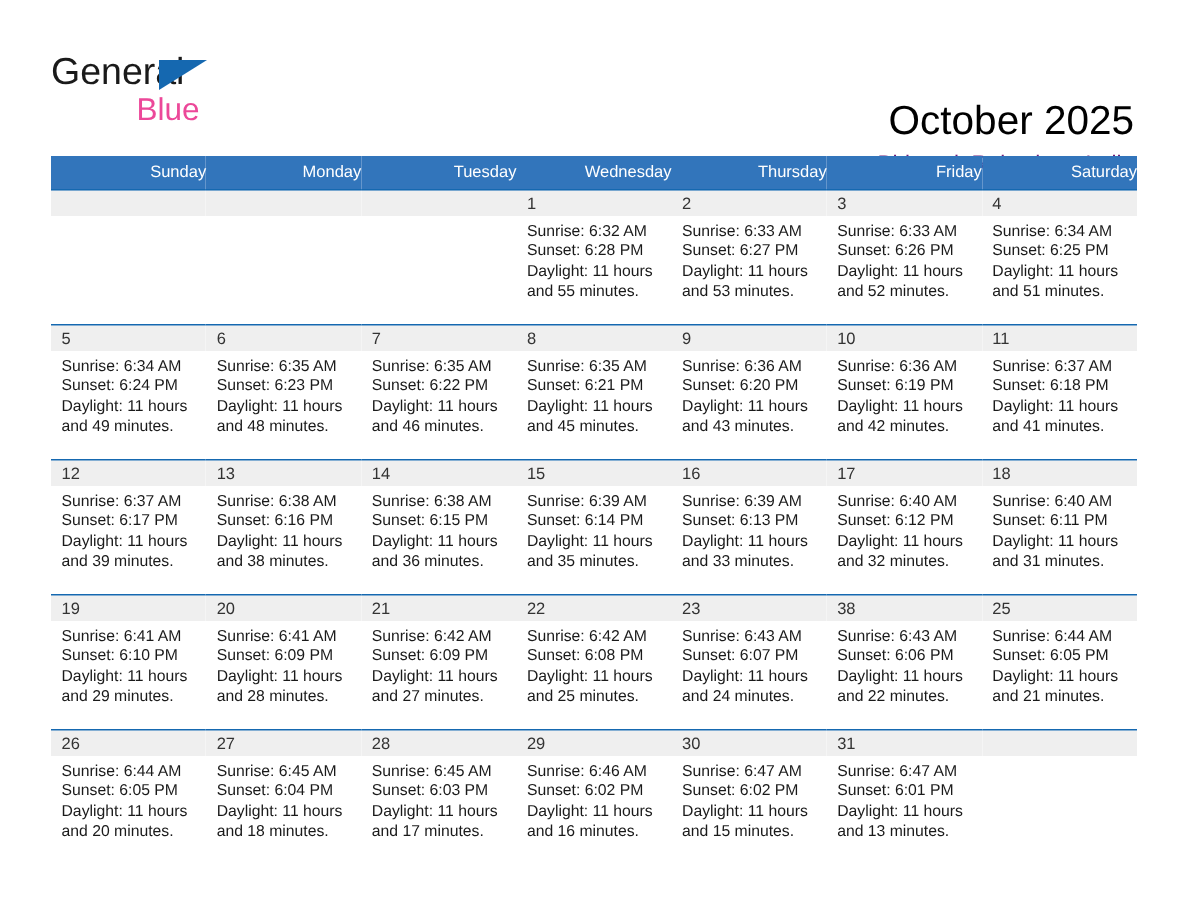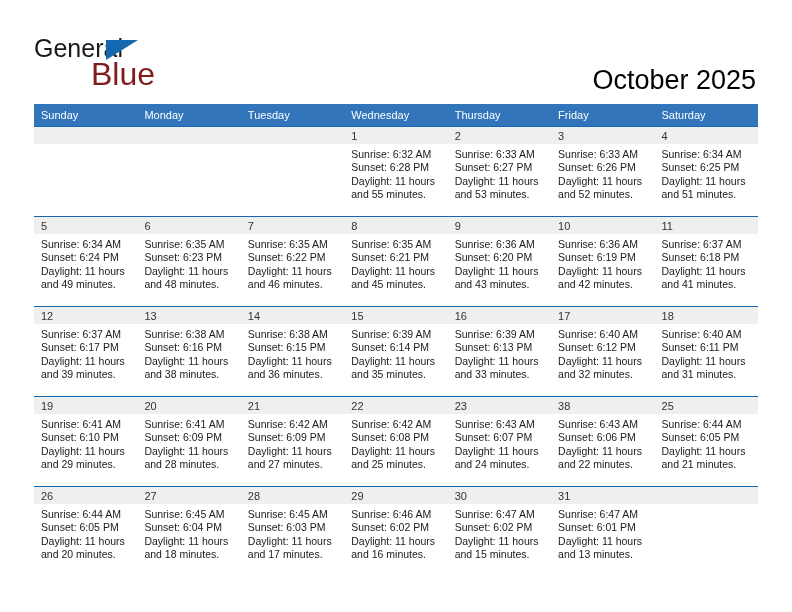--- a/index.html
+++ b/index.html
@@ -27,21 +27,21 @@
     font-weight:400;
   }
   .logo-tri {
     position:absolute; left:72px; top:7px;
     width:0; height:0;
     border-left:32px solid #1568b0;
     border-bottom:20px solid transparent;
   }
   .logo-blue {
     position:absolute; left:57px; top:26px;
-    font-size:32px; color:#7f1d1d;
+    font-size:21px; color:#ec4899;
     line-height:30px; font-weight:400;text-align:right;
   }
   .title-block {
     position:absolute; right:36px; top:32px;
     text-align:right;
   }
   .cal-title {
     font-size:27px; font-weight:400; color:#000;
     line-height:32px; white-space:nowrap;margin-top:32px;
   }
@@ -55,21 +55,21 @@
     position:absolute; left:34px; top:104px;
     width:724px;
     border-collapse:collapse;
     table-layout:fixed;
   }
   .calendar th {
     background:#3275bb;
     color:#ffffff;
     font-size:11px;
     font-weight:400;
-    text-align:left;
+    text-align:right;
     padding:5px 0 5px 7px;
     height:21px;
     border:none;
   }
   .calendar td {
     vertical-align:top;
     padding:0;
     border-top:1px solid #1568b0;
     height:90px;
     background:#ffffff;

